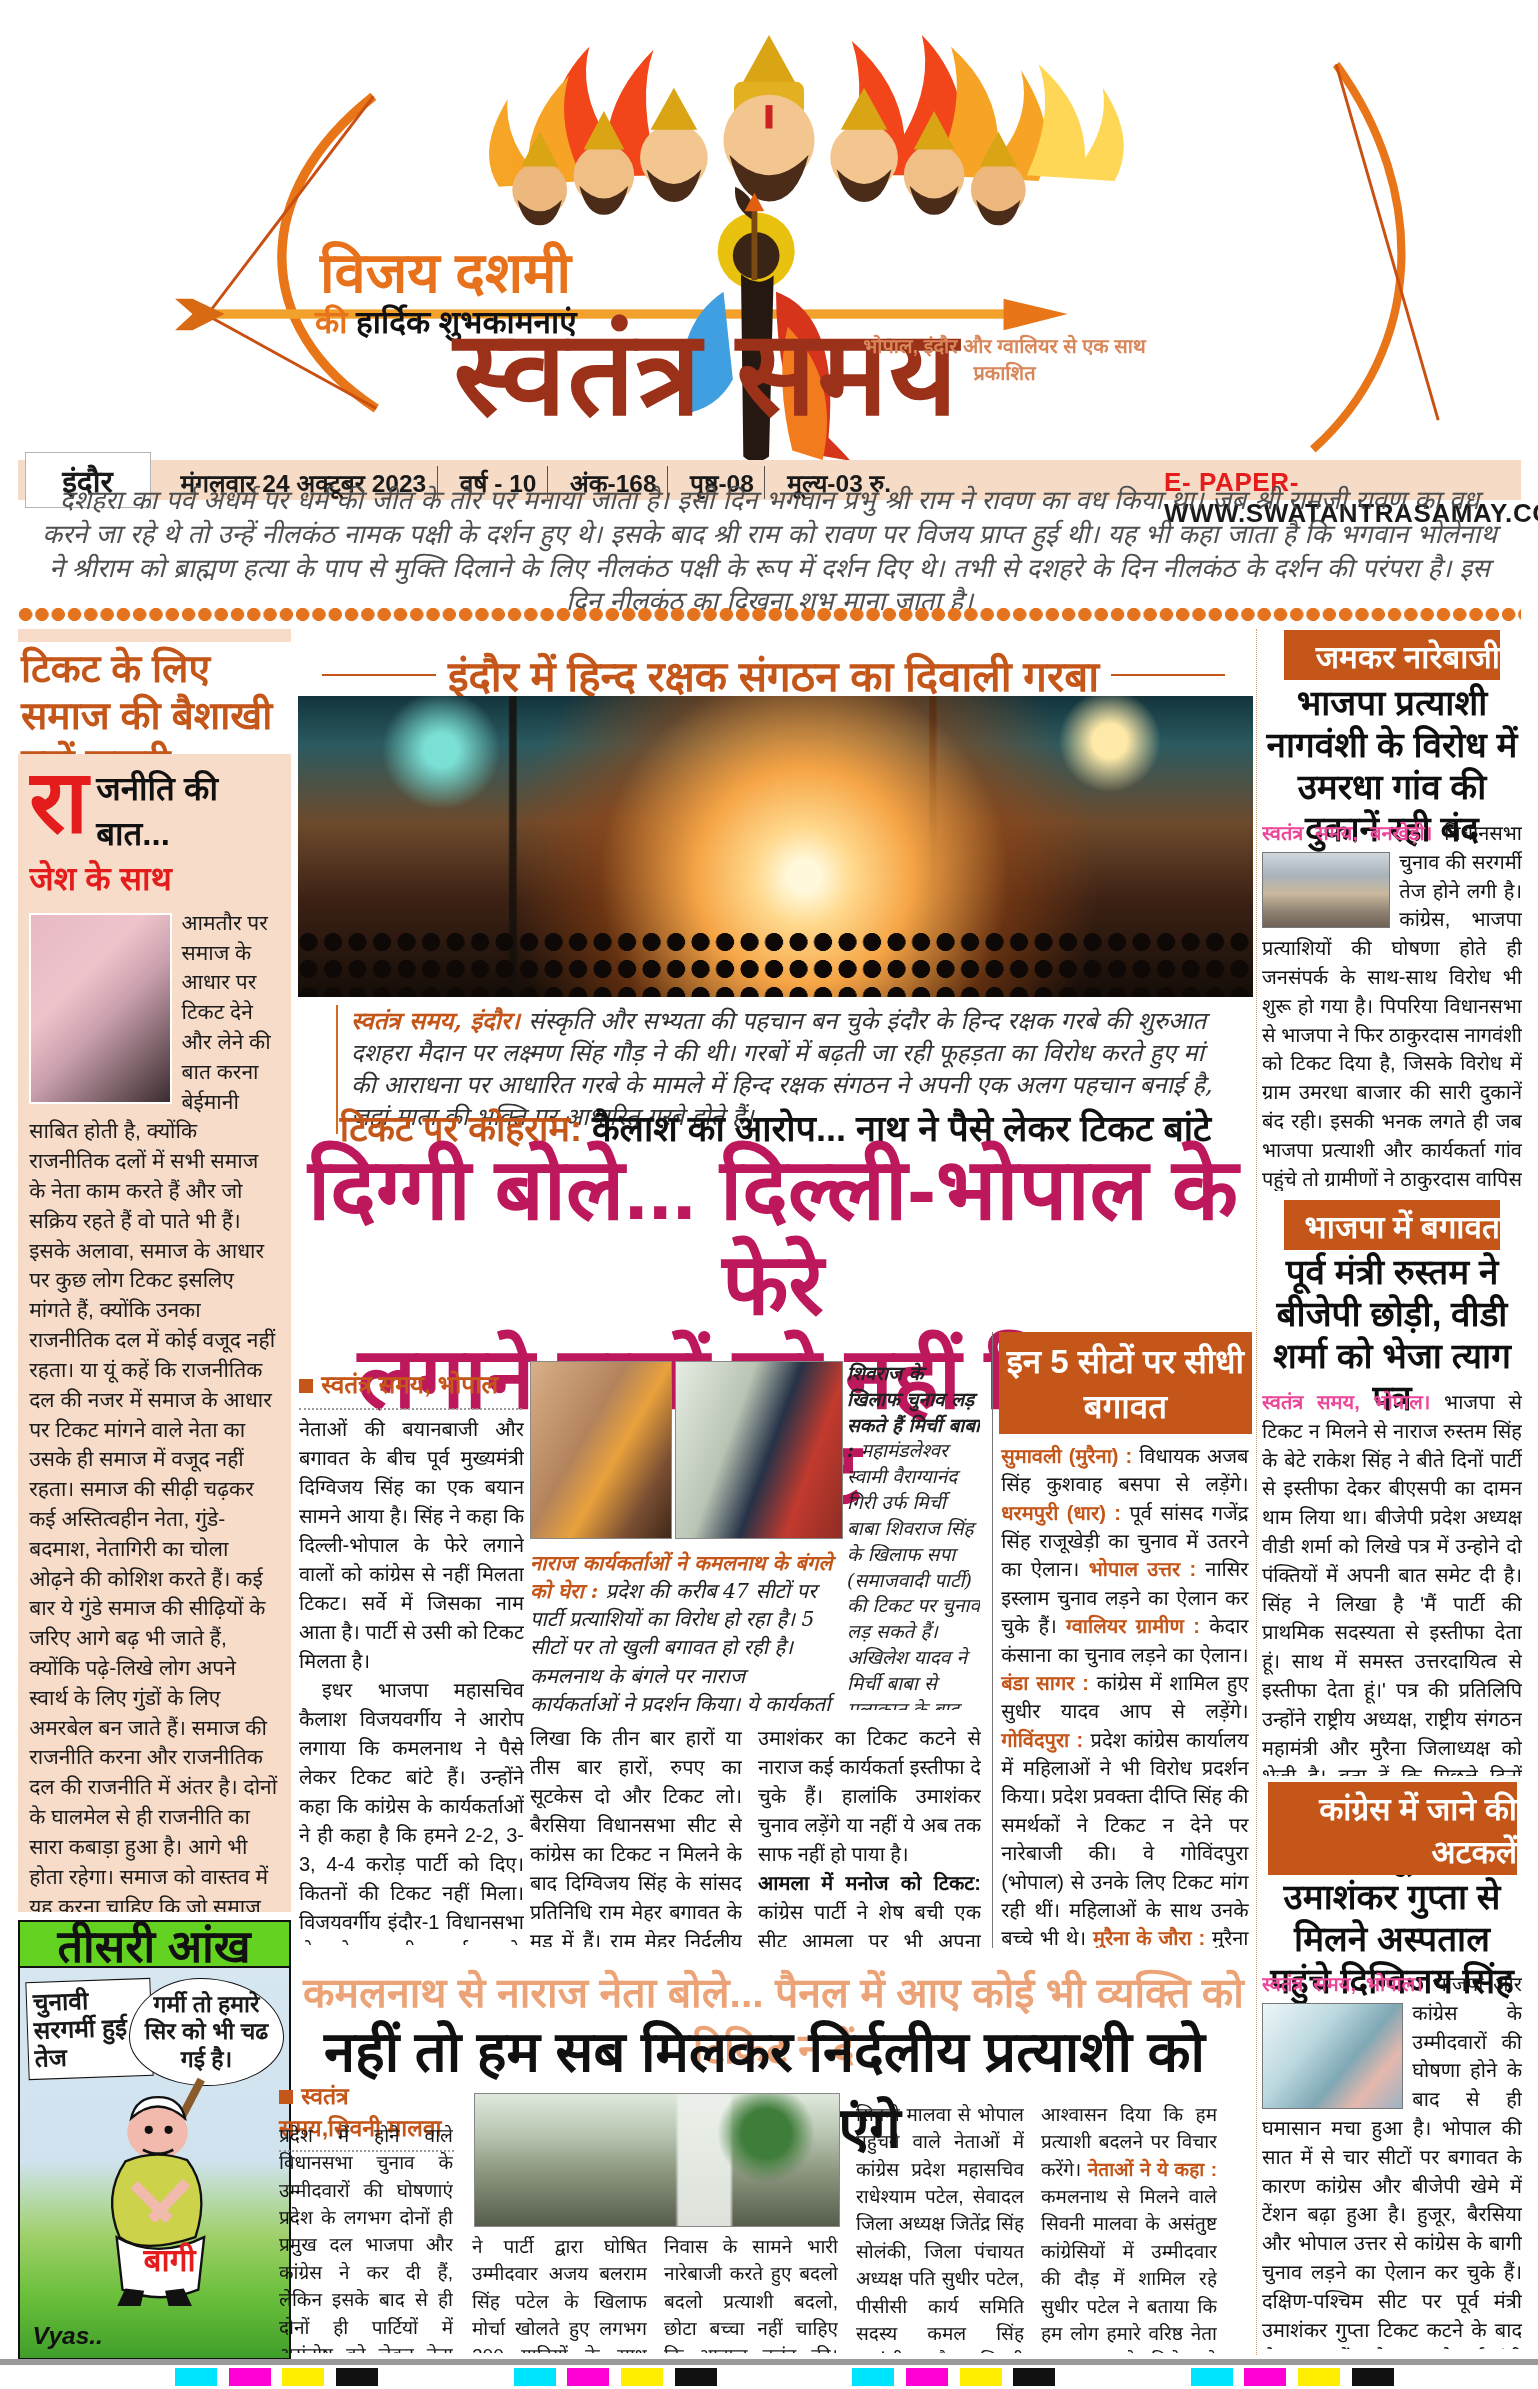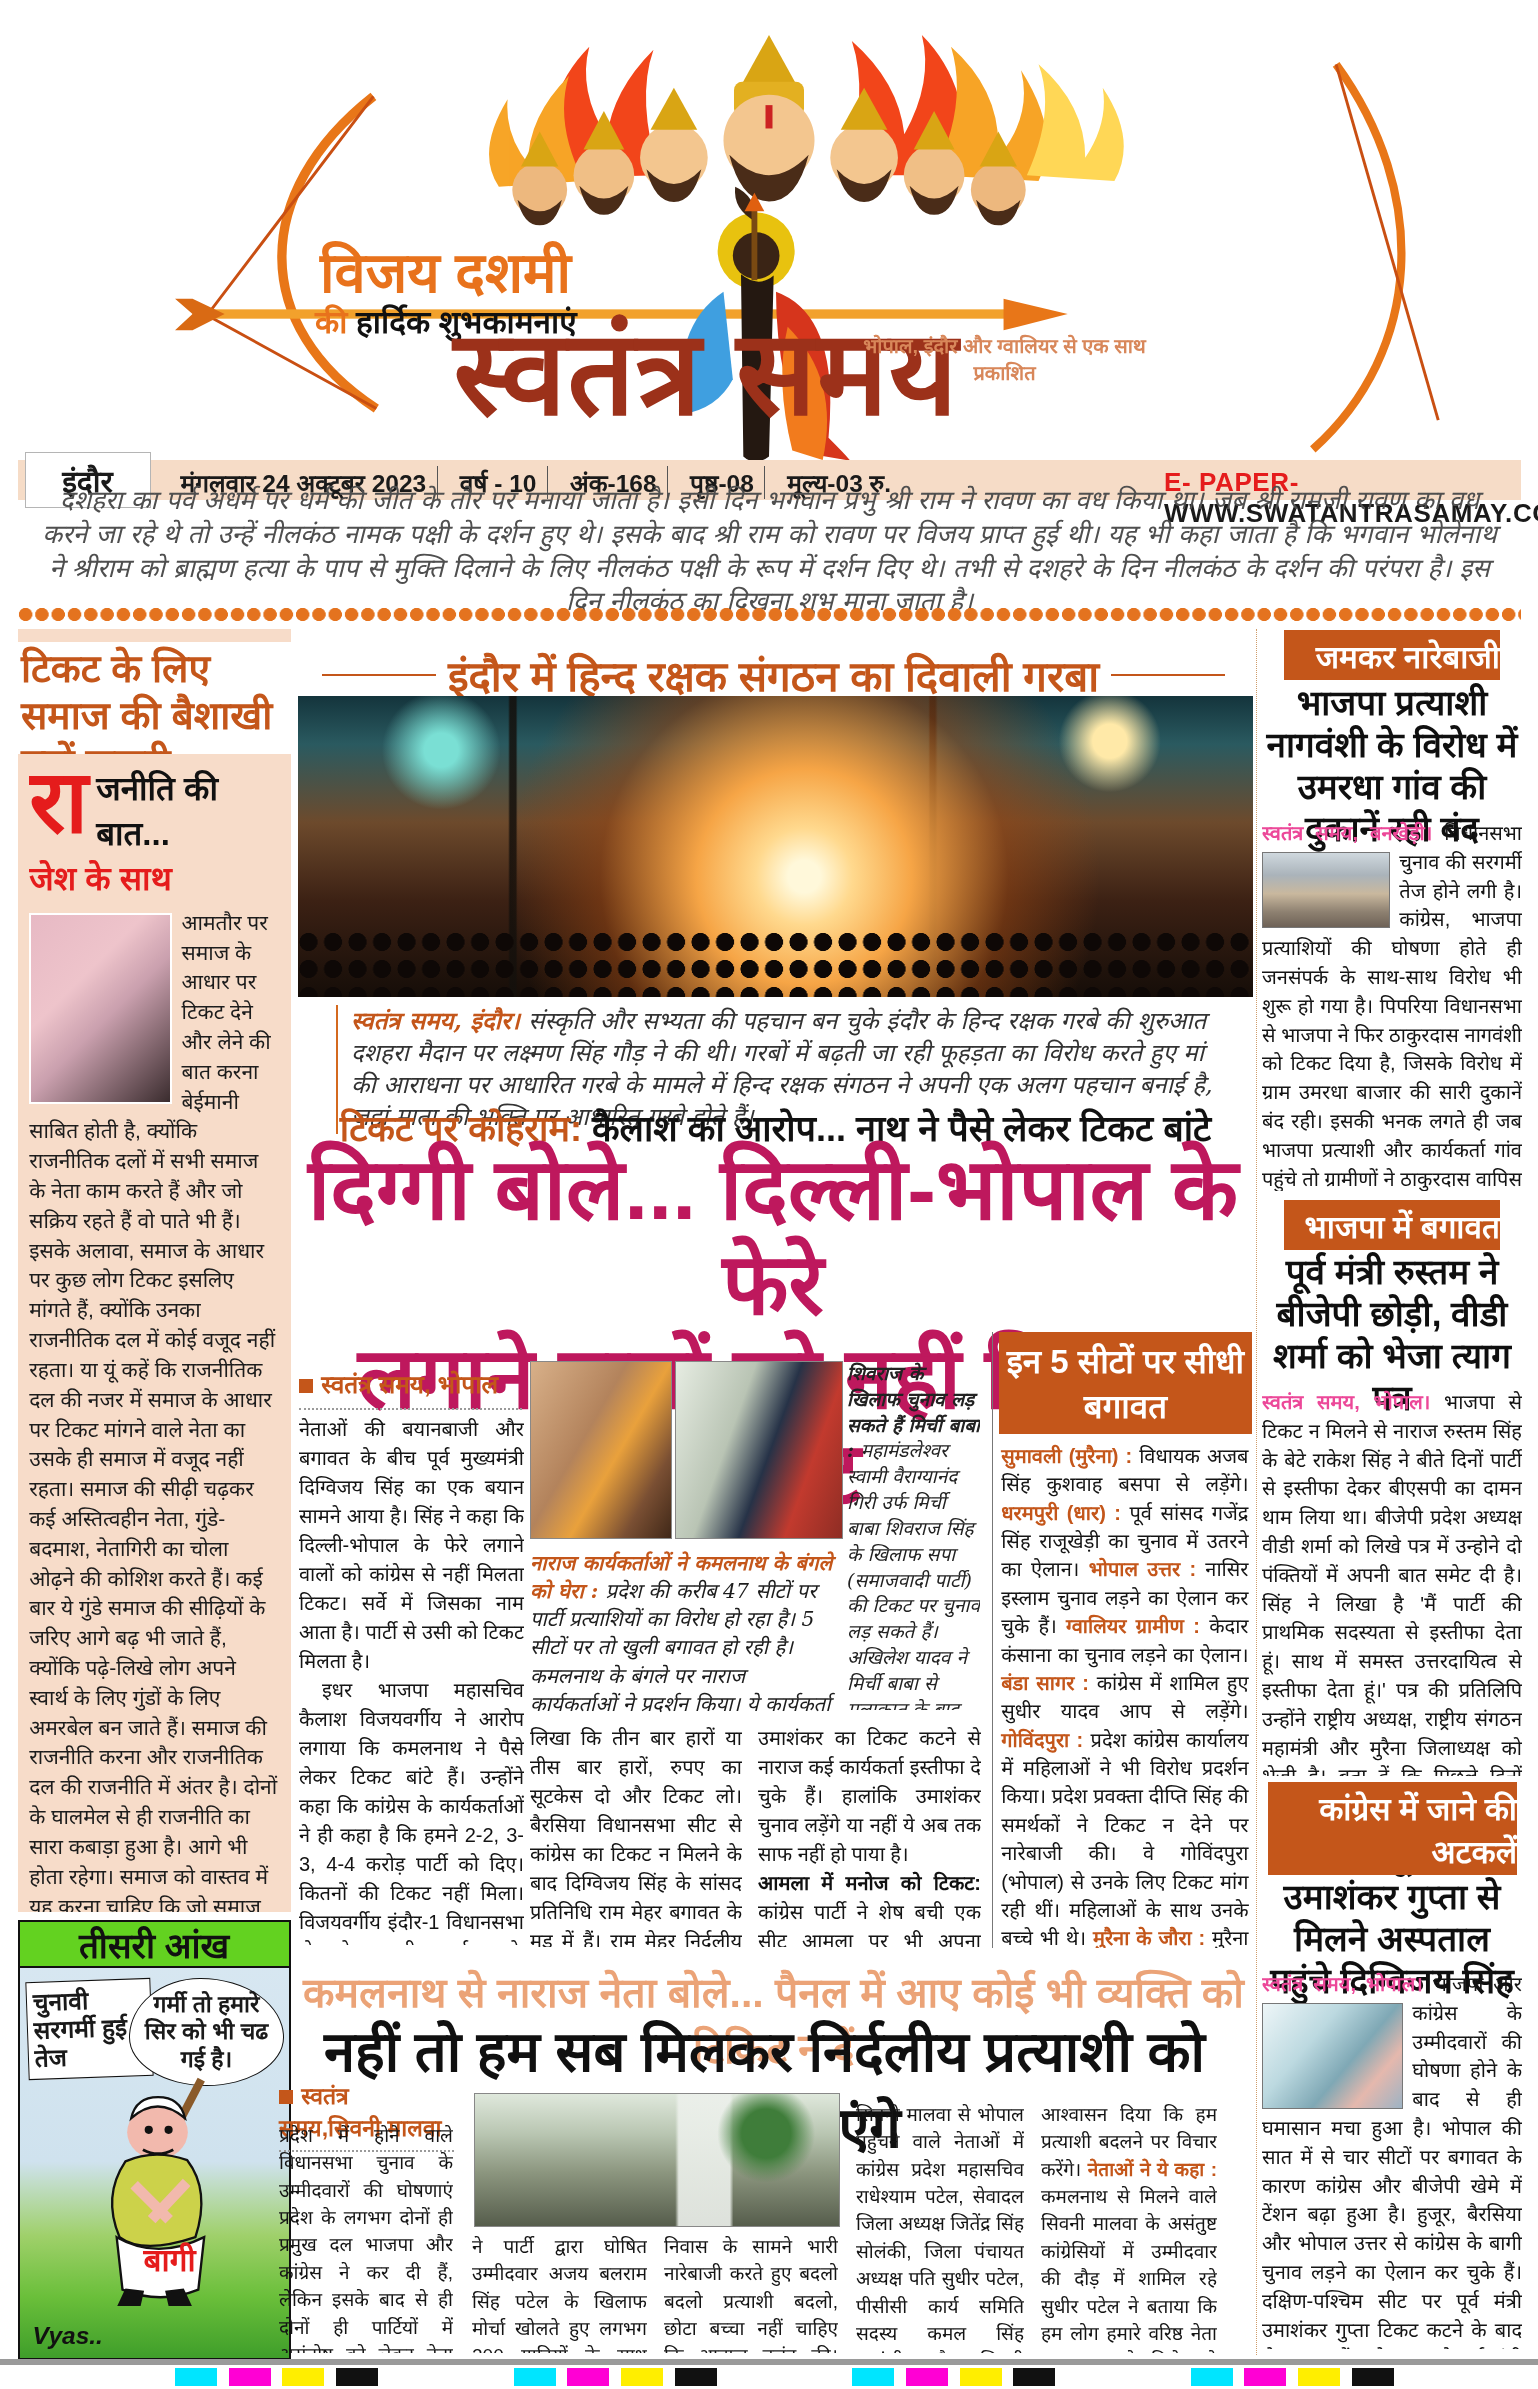--- a/index.html
+++ b/index.html
@@ -40,21 +40,21 @@
   .op-head-l1{font-size:33px;font-weight:800;color:#111;}
   .op-head-l2{font-size:33px;font-weight:800;color:#e51c1c;}
   .op-photo{float:left;width:139px;height:187px;margin:5.8px 9.3px 3.5px 0;border:2.3px solid #fff;
             background:linear-gradient(135deg,#e7b9c4 0%,#eec4cb 35%,#caa0ae 55%,#3a2c2e 100%);}
   .op-body{font-size:21px;line-height:1.42;color:#1c1c1c;text-align:left;}
 
   
   .cartoon{left:17.5px;top:1920px;width:273px;height:440px;border:2.3px solid #111;box-sizing:border-box;
            background:linear-gradient(#d9e8f2 0%,#cfe2ee 55%,#9fd06a 72%,#6abf3a 86%,#3f9e2a 100%);}
   .cartoon-head{height:44px;background:#63d220;border-bottom:2.3px solid #111;display:flex;align-items:center;
-                justify-content:center;font-size:35px;font-weight:800;color:#111;}
+                justify-content:center;font-size:45px;font-weight:800;color:#111;}
   .cartoon-sign{position:absolute;left:7px;top:58px;width:111px;background:#fff;border:1.8px solid #111;
                 padding:5.8px;font-size:24.5px;font-weight:800;line-height:1.15;transform:rotate(-2deg);}
   .cartoon-bubble{position:absolute;right:4.7px;top:56px;width:134px;background:#fff;border:1.8px solid #111;
                   border-radius:46% 54% 50% 50%/55% 55% 45% 45%;padding:11.7px 9.3px;font-size:23px;
                   font-weight:800;text-align:center;line-height:1.2;}
   .baagi{position:absolute;left:124px;top:315px;font-size:31.5px;font-weight:800;color:#e51c1c;}
   .vyas{position:absolute;left:13px;bottom:8.2px;font-size:24.5px;font-style:italic;font-weight:bold;color:#111;}
 
   
   .c-tophead{left:322px;top:646px;width:903px;display:flex;align-items:center;gap:11.7px;}

